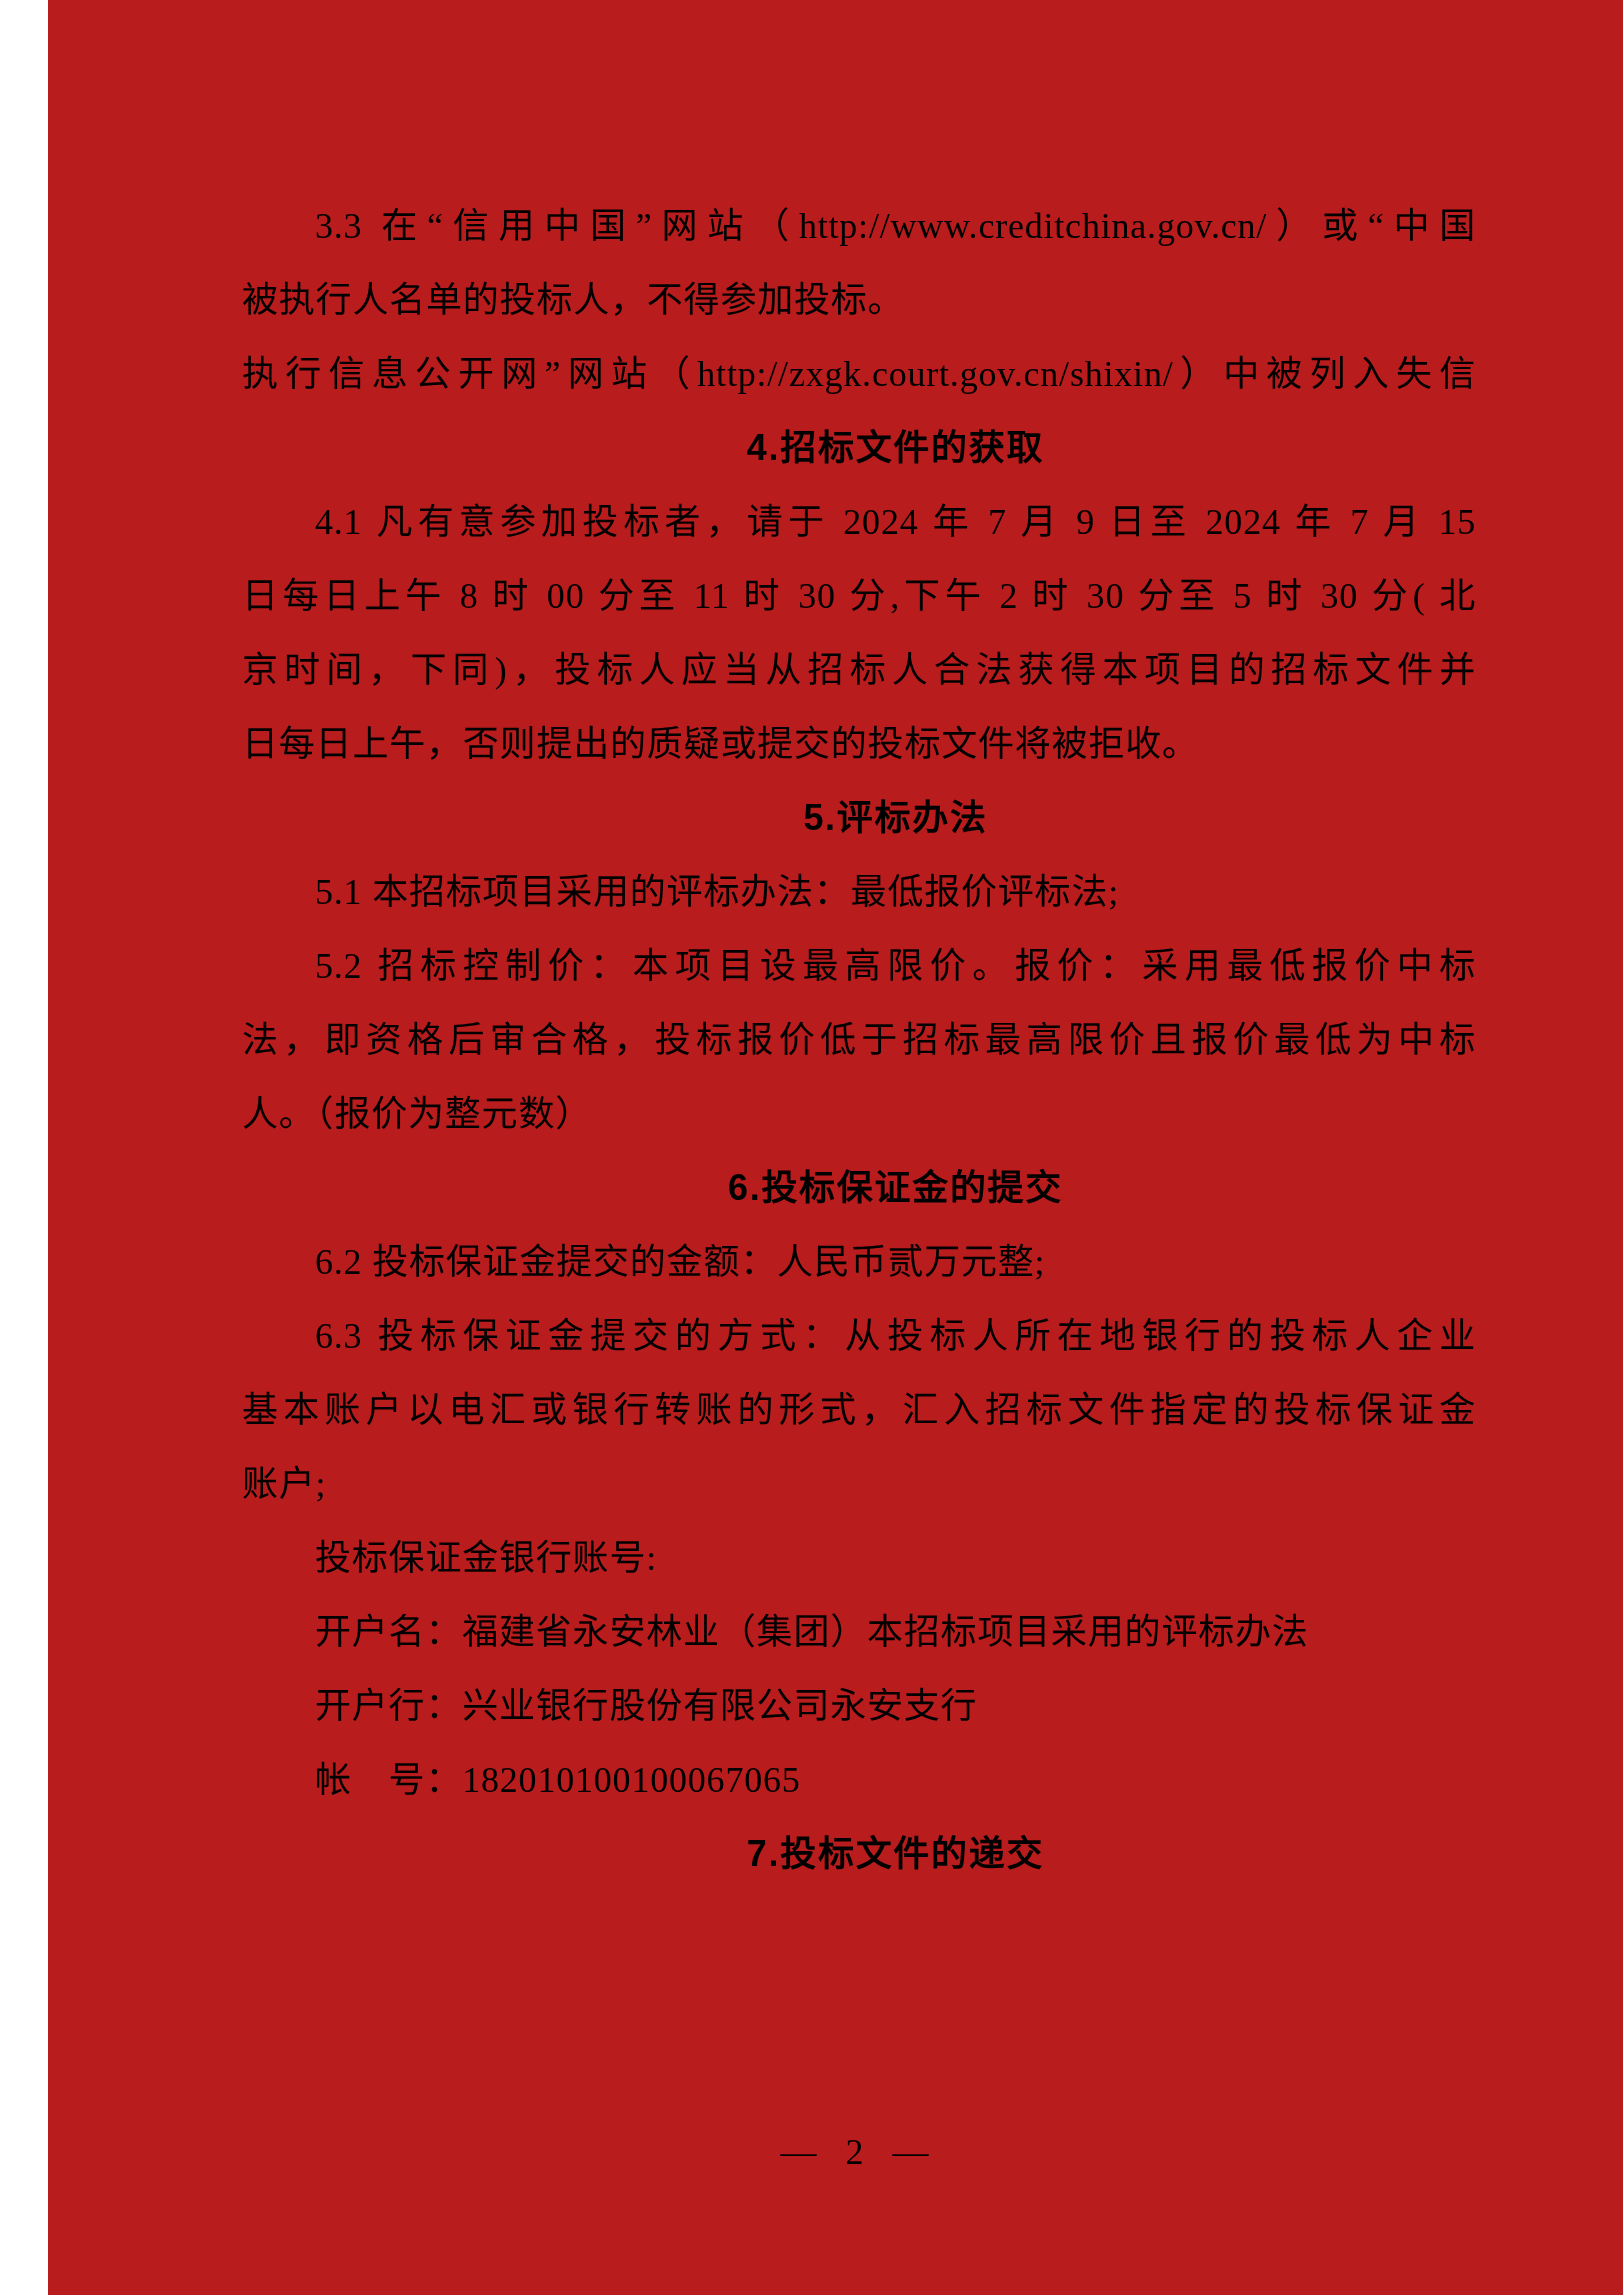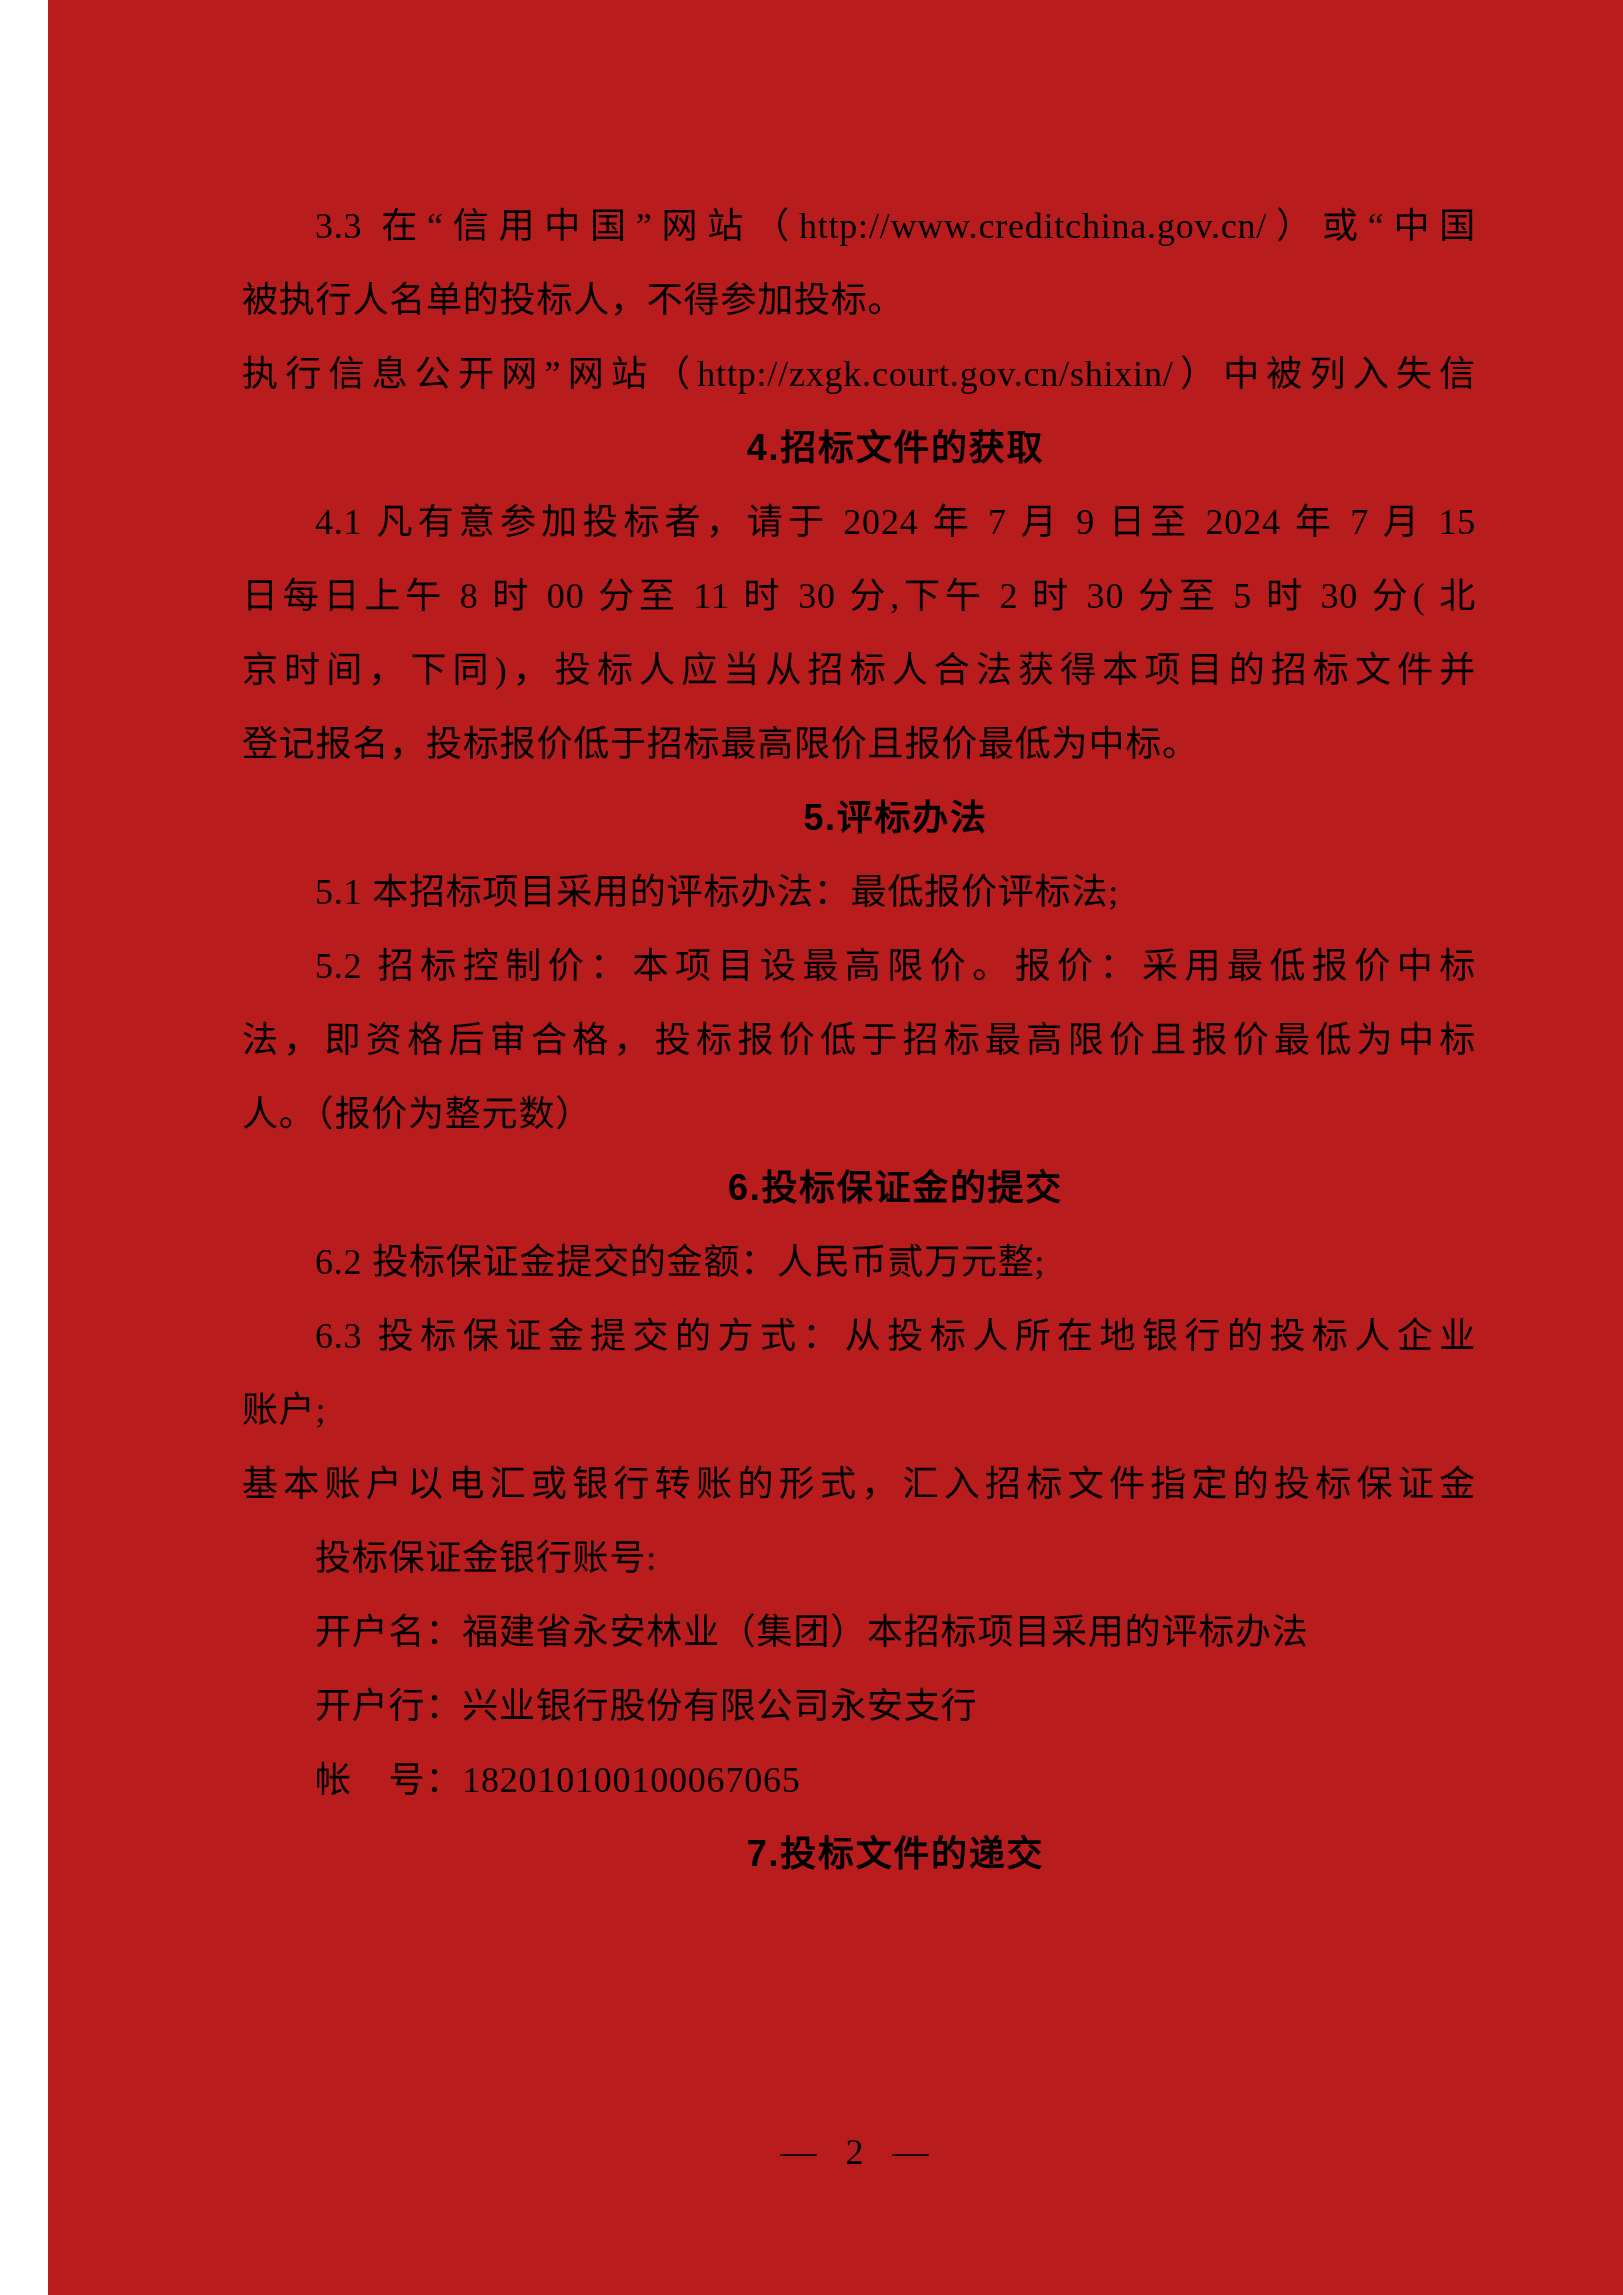--- a/index.html
+++ b/index.html
@@ -60,31 +60,31 @@
 
 <div class="page">
   <div class="content">
       <div class="line indent justify">3.3 在“信用中国”网站（http://www.creditchina.gov.cn/）或“中国</div>
       <div class="line">被执行人名单的投标人，不得参加投标。</div>
       <div class="line justify">执行信息公开网”网站（http://zxgk.court.gov.cn/shixin/）中被列入失信</div>
       <div class="line indent bold">4.招标文件的获取</div>
       <div class="line indent justify">4.1 凡有意参加投标者，请于 2024 年 7 月 9 日至 2024 年 7 月 15</div>
       <div class="line justify">日每日上午 8 时 00 分至 11 时 30 分,下午 2 时 30 分至 5 时 30 分( 北</div>
       <div class="line justify">京时间，下同)，投标人应当从招标人合法获得本项目的招标文件并</div>
-      <div class="line">登记报名，投标报价低于招标最高限价且报价最低为中标。</div>
+      <div class="line">日每日上午，否则提出的质疑或提交的投标文件将被拒收。</div>
       <div class="line indent bold">5.评标办法</div>
       <div class="line indent">5.1 本招标项目采用的评标办法：最低报价评标法;</div>
       <div class="line indent justify">5.2 招标控制价：本项目设最高限价。报价：采用最低报价中标</div>
       <div class="line justify">法，即资格后审合格，投标报价低于招标最高限价且报价最低为中标</div>
       <div class="line">人。（报价为整元数）</div>
       <div class="line indent bold">6.投标保证金的提交</div>
       <div class="line indent">6.2 投标保证金提交的金额：人民币贰万元整;</div>
       <div class="line indent justify">6.3 投标保证金提交的方式：从投标人所在地银行的投标人企业</div>
+      <div class="line justify">基本账户以电汇或银行转账的形式，汇入招标文件指定的投标保证金</div>
       <div class="line">账户;</div>
-      <div class="line justify">基本账户以电汇或银行转账的形式，汇入招标文件指定的投标保证金</div>
       <div class="line indent">投标保证金银行账号:</div>
       <div class="line indent">开户名：福建省永安林业（集团）本招标项目采用的评标办法</div>
       <div class="line indent">开户行：兴业银行股份有限公司永安支行</div>
       <div class="line indent">帐　号：182010100100067065</div>
       <div class="line indent bold">7.投标文件的递交</div>
     </div>
   <div class="footer">— 2 —</div>
 </div>
 
 

